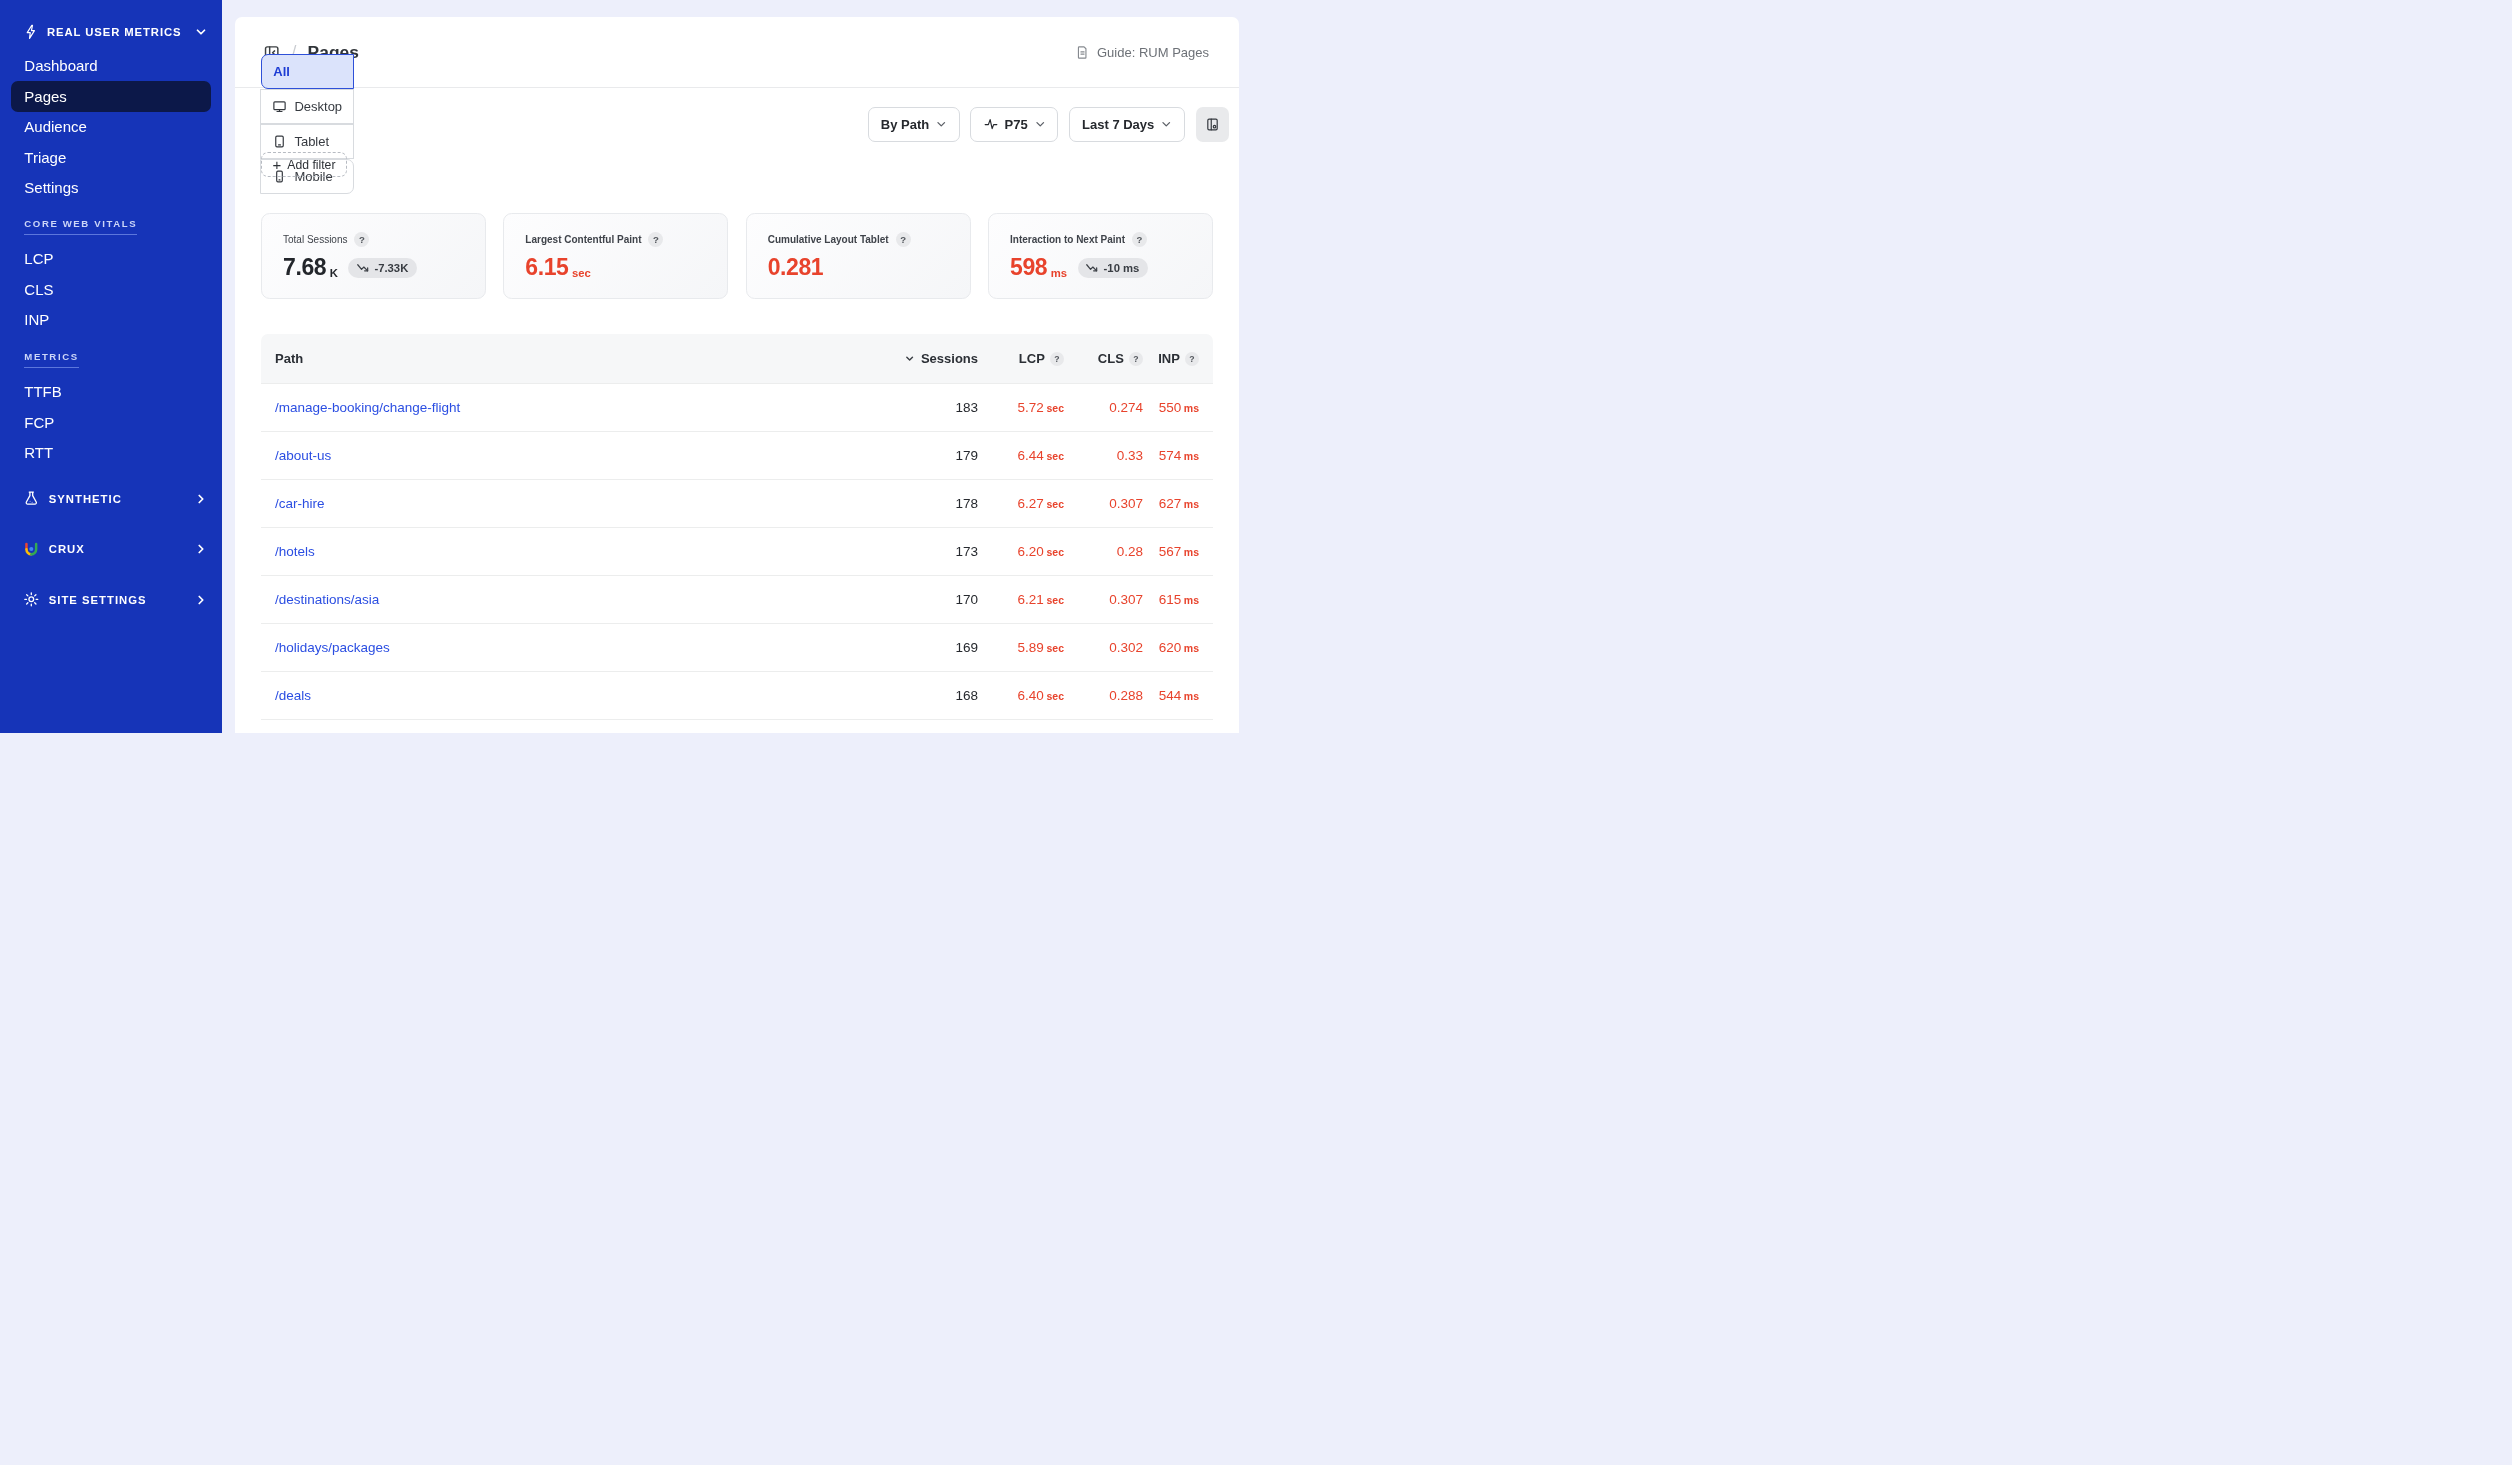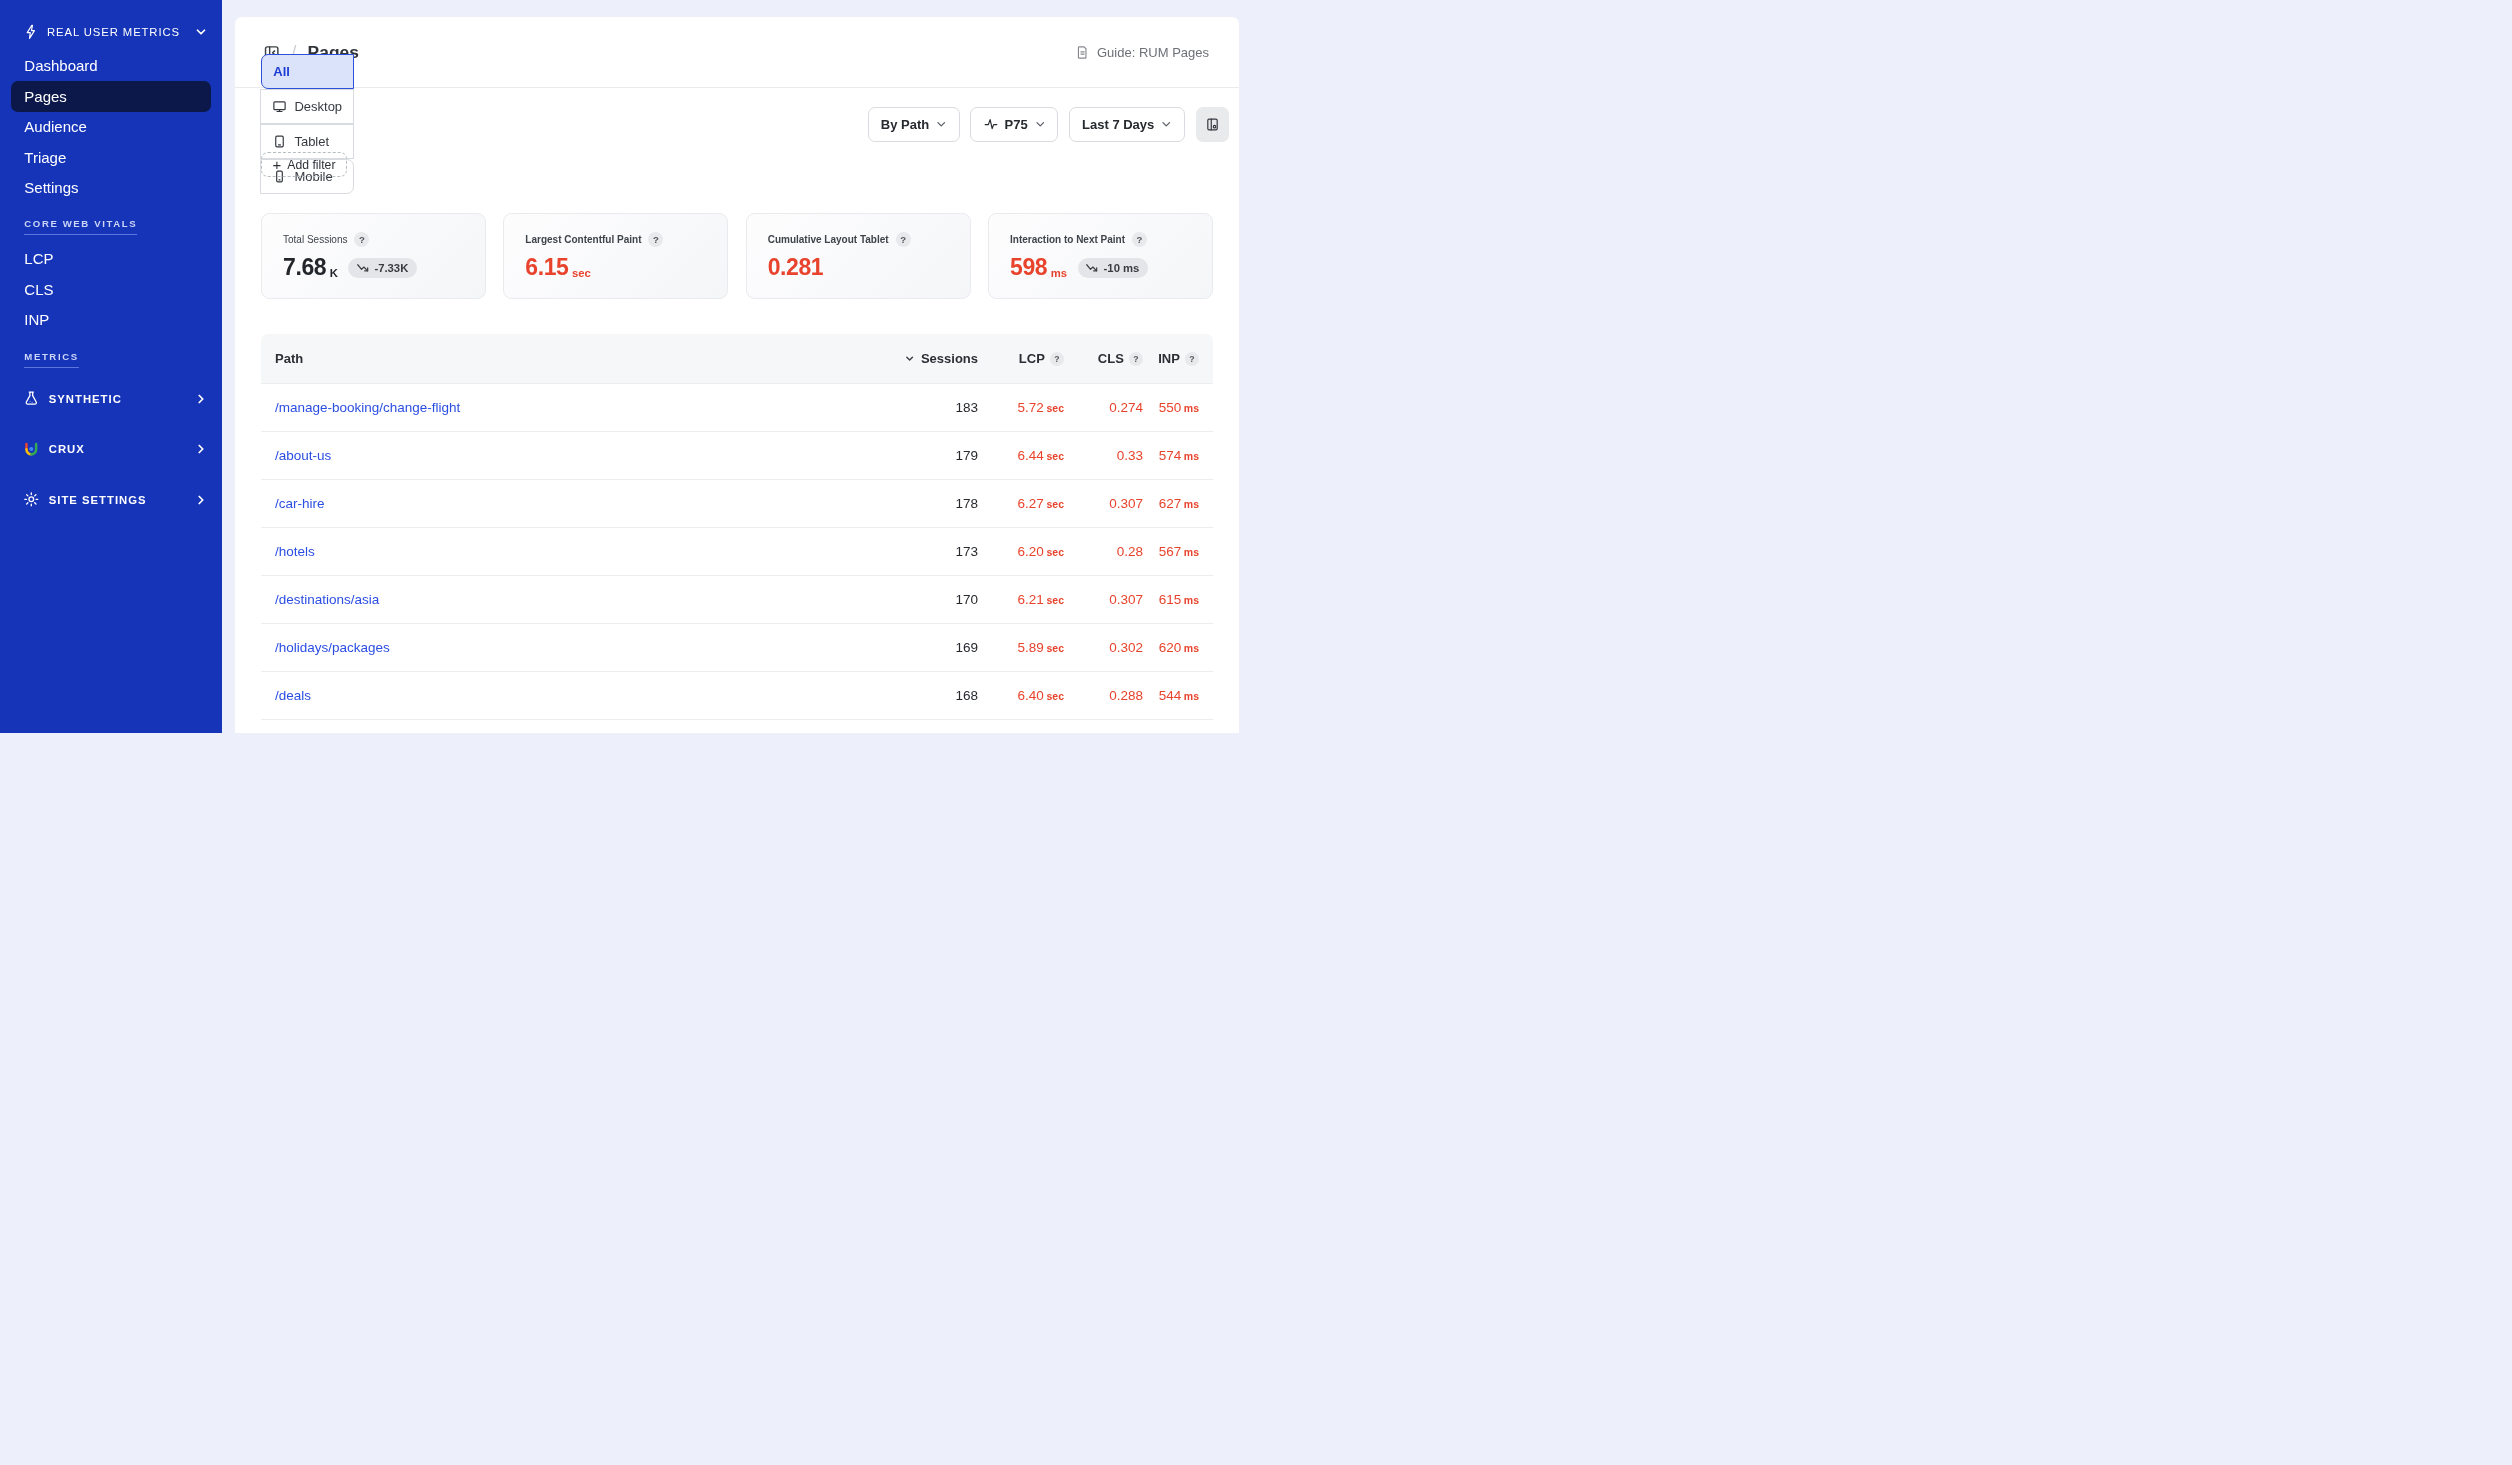--- a/index.html
+++ b/index.html
@@ -4,21 +4,21 @@
 <style>
   * { margin:0; padding:0; box-sizing:border-box; }
   html,body { width:1256px; height:733px; overflow:hidden; }
   body { font-family:"Liberation Sans", sans-serif; background:#edeffb; color:#26292e; }
   .app { position:relative; width:1256px; height:733px; display:flex; }
 
   
   .sidebar { width:222px; min-width:222px; height:100%; background:#1634b8; color:#fff; padding:21px 11.3px 0 11.3px; }
   .brand { display:flex; align-items:center; height:21px; padding:0 2.6px 0 12.2px; cursor:pointer; }
   .brand svg.bolt { width:15.7px; height:15.7px; }
-  .brand .brand-label { margin-left:7.9px; font-size:11.3px; font-weight:400; letter-spacing:0.9px; }
+  .brand .brand-label { margin-left:7.9px; font-size:11.3px; font-weight:700; letter-spacing:0.9px; }
   .brand .chev { margin-left:auto; width:14px; height:14px; }
   .nav { margin-top:8.7px; }
   .nav-item { height:30.5px; display:flex; align-items:center; padding-left:13px; border-radius:7px; font-size:15px; color:#fff; cursor:pointer; }
   .nav-item.active { background:#0c1849; }
   .nav-section-title-wrap { margin:11.3px 0 8.7px 13px; }
   .nav-section-title-wrap.metrics { margin-top:12.2px; }
   .nav-section-title { display:inline-block; font-size:9.6px; font-weight:700; letter-spacing:1.6px; color:#ccd6f8; padding-bottom:4.4px; border-bottom:1.7px solid rgba(130,155,240,.65); }
   .side-group { height:30.5px; display:flex; align-items:center; padding:0 2.6px 0 12.2px; margin-top:20px; cursor:pointer; }
   .side-group.first { margin-top:15.7px; }
   .side-group .g-icon { width:16.6px; height:16.6px; display:flex; align-items:center; justify-content:center; }
@@ -108,20 +108,25 @@
     </div>
     <nav class="nav">
       <div class="nav-item">LCP</div>
       <div class="nav-item">CLS</div>
       <div class="nav-item">INP</div>
     </nav>
 
     <div class="nav-section-title-wrap metrics">
       <span class="nav-section-title">METRICS</span>
     </div>
+    <nav class="nav">
+      <div class="nav-item">TTFB</div>
+      <div class="nav-item">FCP</div>
+      <div class="nav-item">RTT</div>
+    </nav>
 
     <div class="side-group first">
       <span class="g-icon">
         <svg viewBox="0 0 24 24" fill="none" stroke="#fff" stroke-width="1.9" stroke-linecap="round" stroke-linejoin="round">
             <path d="M9 3h6M10 3v5.2L4.9 17.4A2.1 2.1 0 0 0 6.8 20.5h10.4a2.1 2.1 0 0 0 1.9-3.1L14 8.2V3"></path>
             <circle cx="10.2" cy="16.2" r="0.7" fill="#fff" stroke="none"></circle>
             <circle cx="13.2" cy="17.6" r="0.7" fill="#fff" stroke="none"></circle>
           </svg>
       </span>
       <span class="g-label">SYNTHETIC</span>

